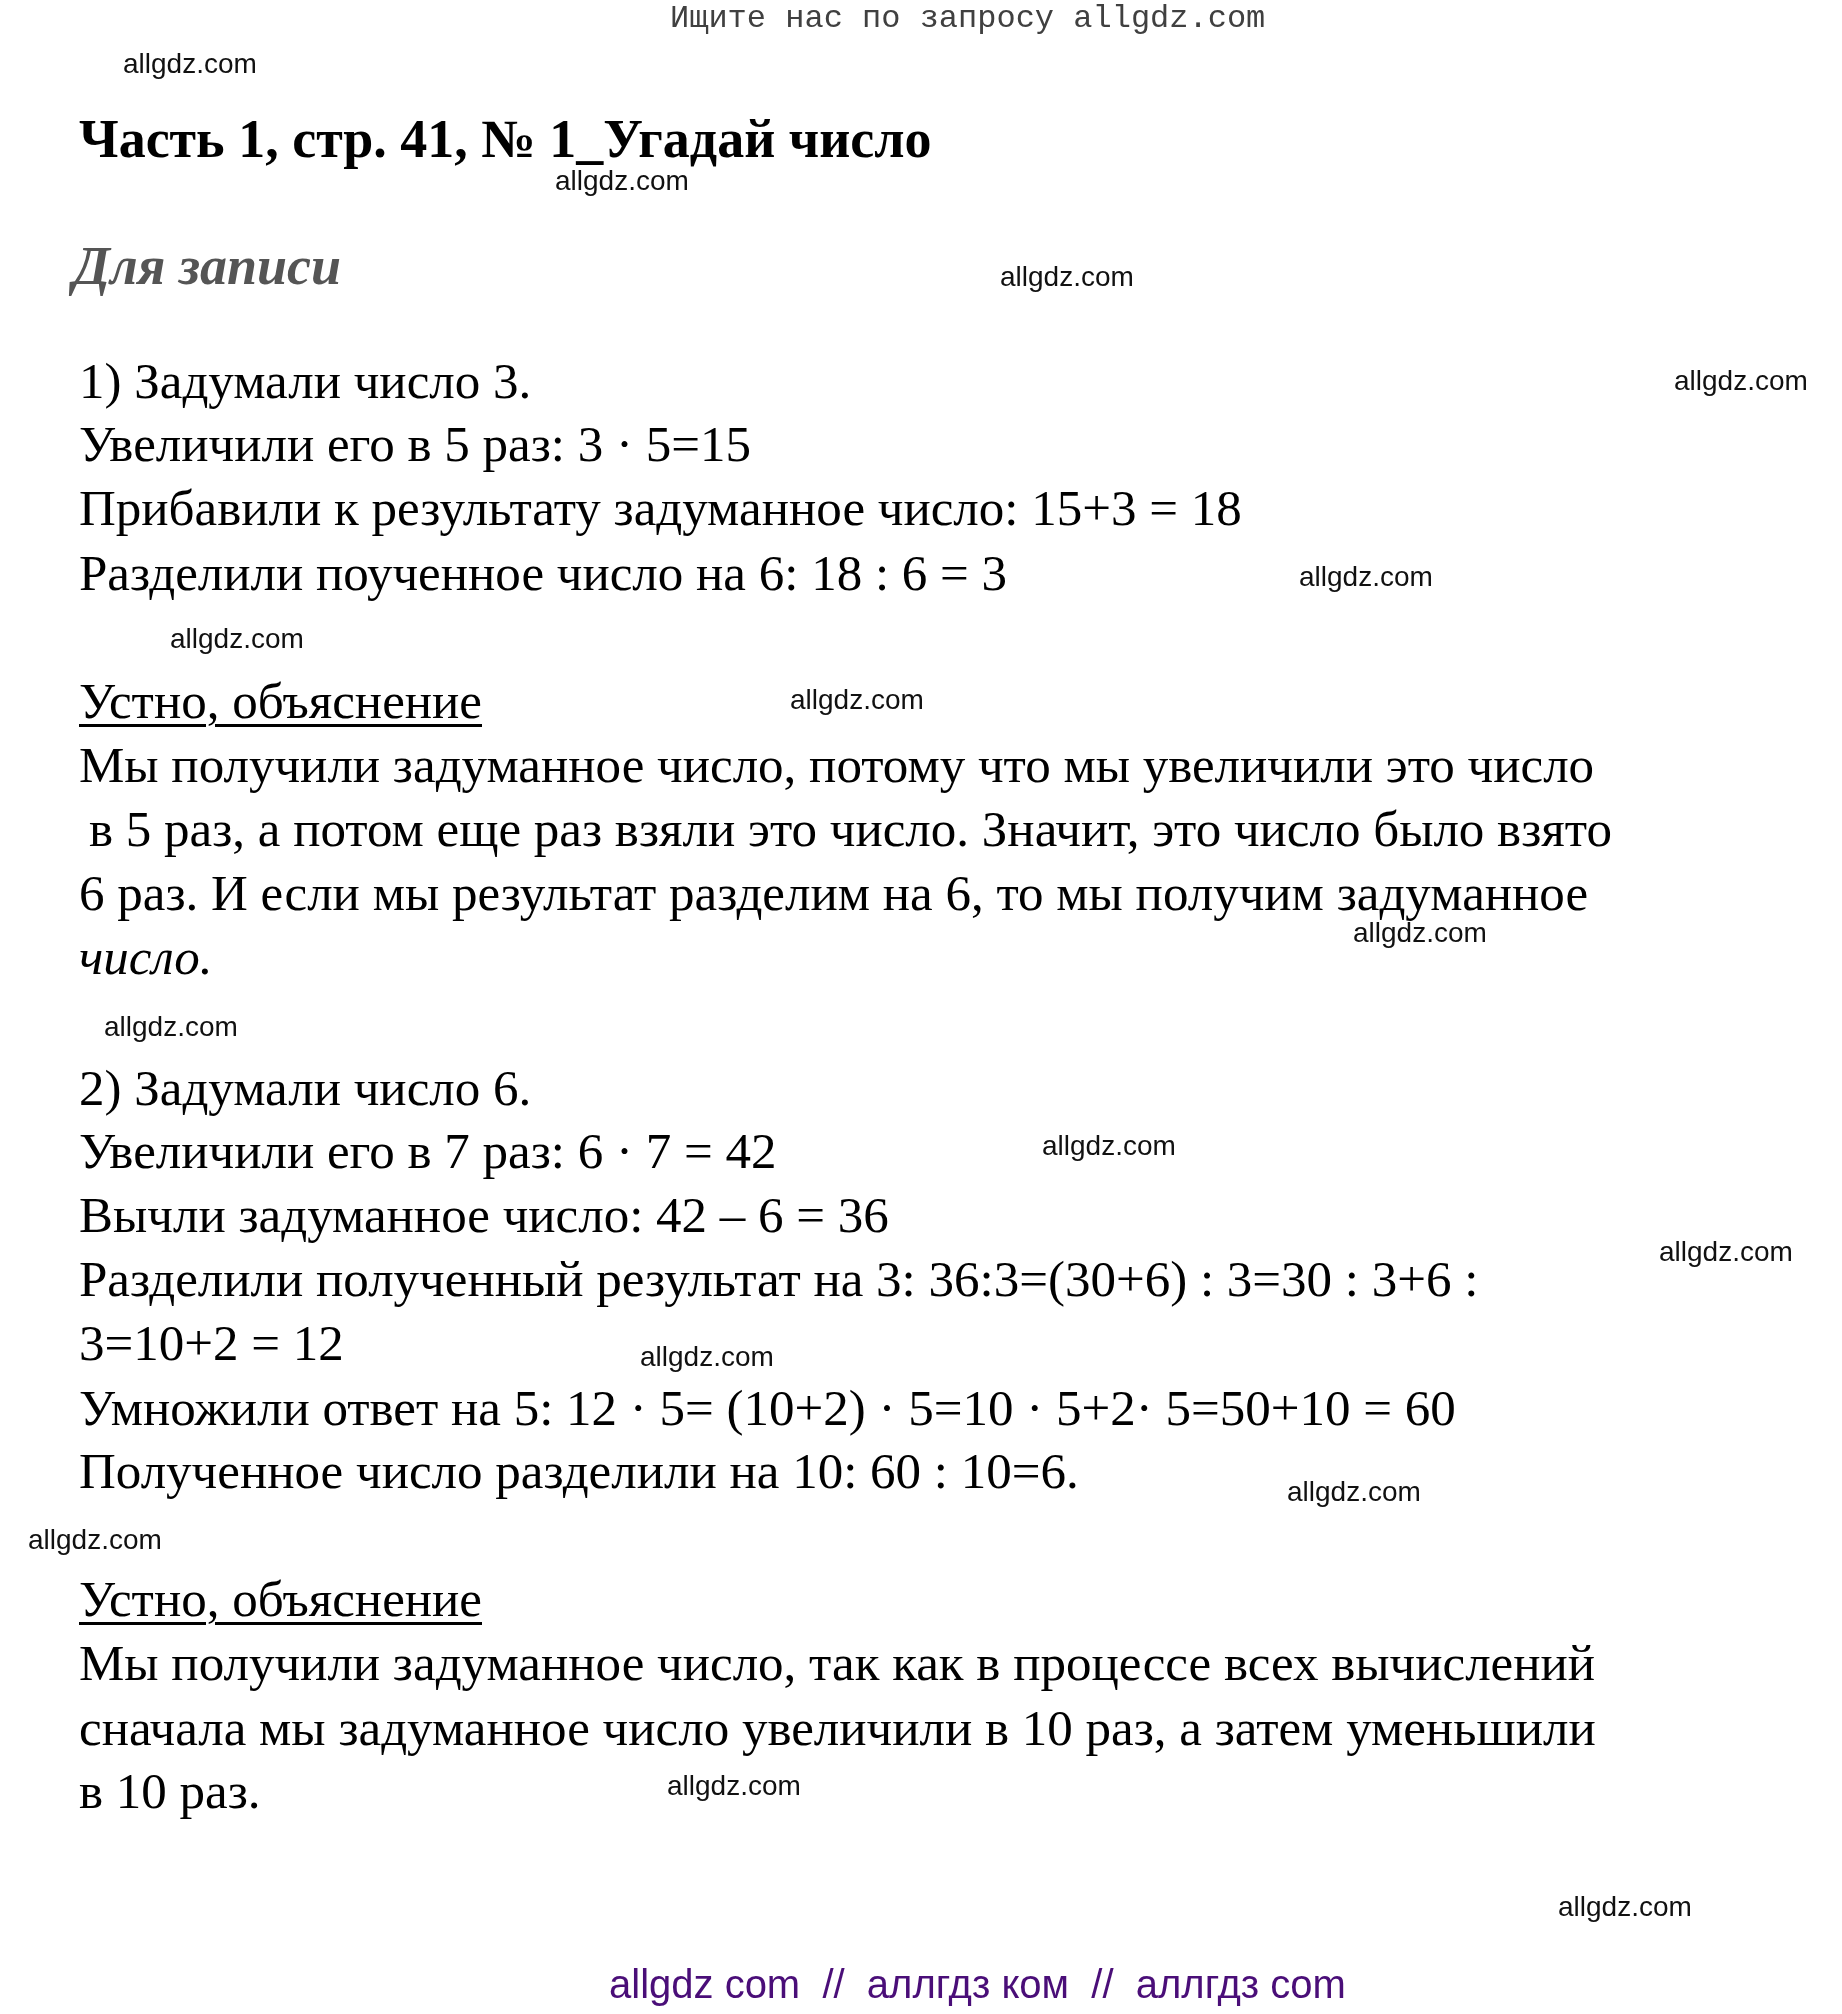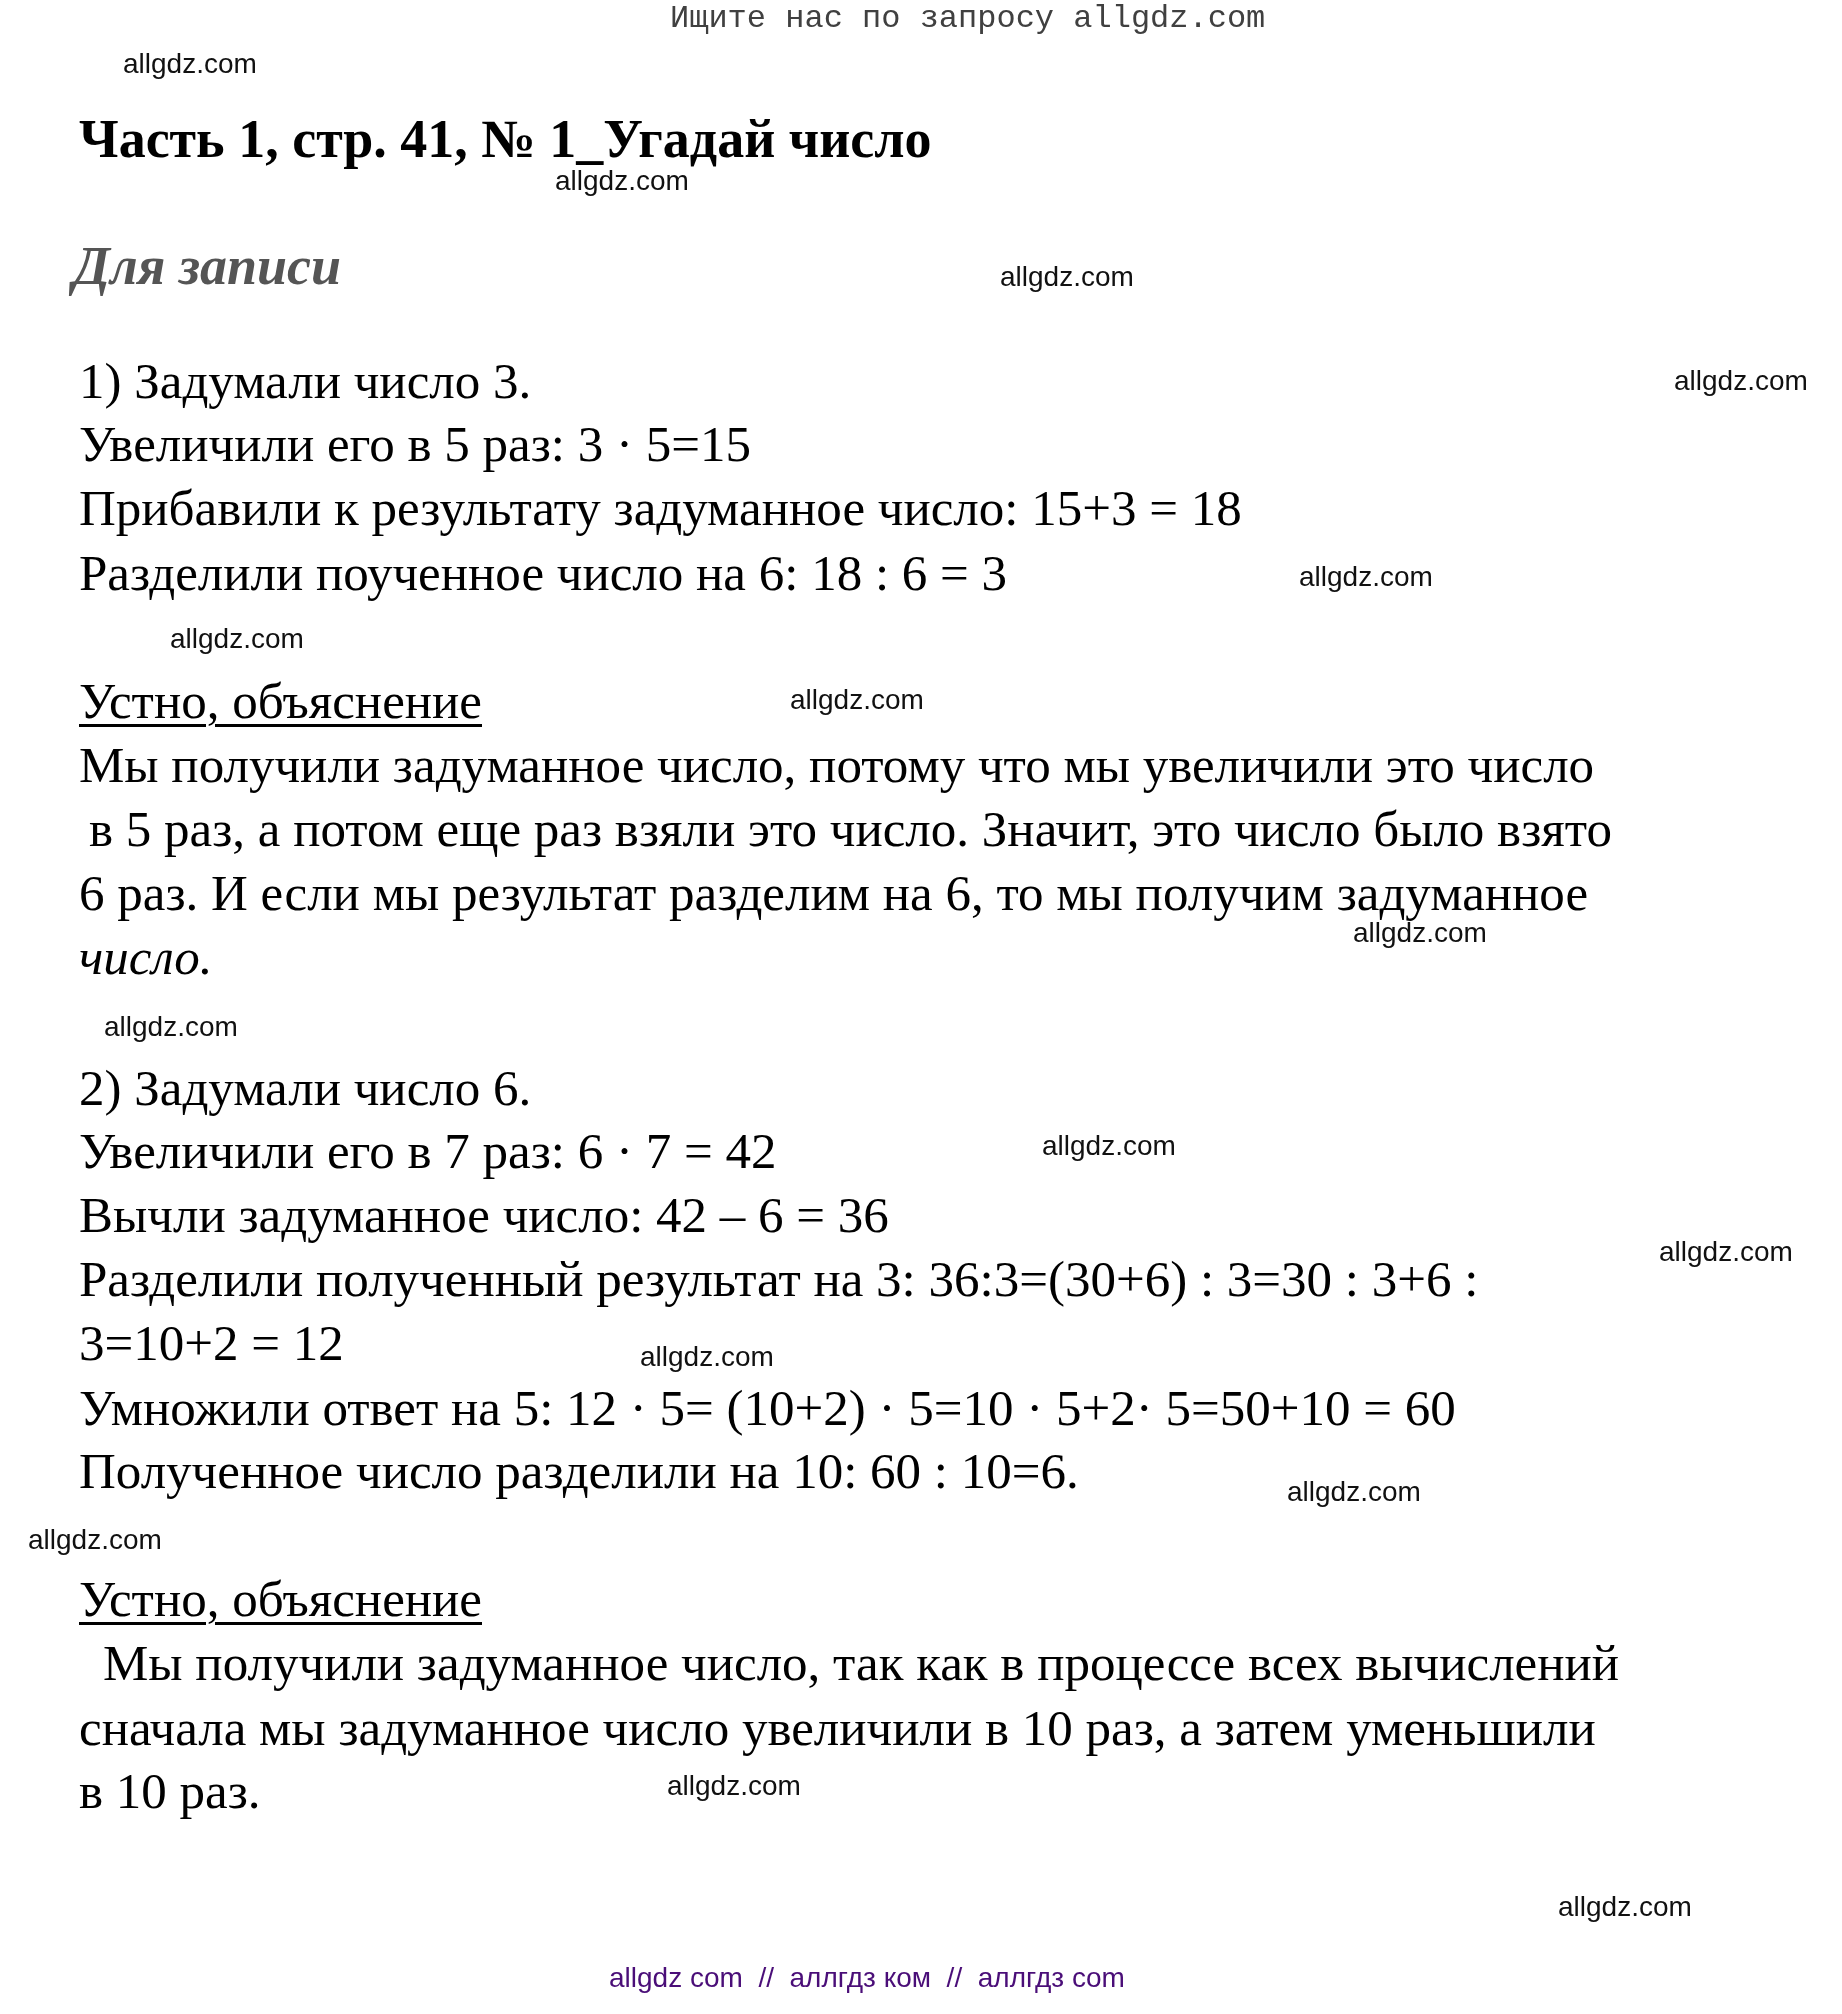--- a/index.html
+++ b/index.html
@@ -1,20 +1,20 @@
 <!DOCTYPE html>
 <html><head>
 <meta charset="utf-8">
 <style>
   html,body{margin:0;padding:0;background:#fff;}
   body{width:1843px;height:2015px;position:relative;overflow:hidden;}
   .abs{position:absolute;white-space:nowrap;}
   .wm{font-family:"Liberation Sans",sans-serif;font-size:28px;color:#111;}
   .top-banner{font-family:Liberation Mono, monospace;font-size:32px;color:#404040;}
-  .footer{font-family:"Liberation Sans",sans-serif;font-size:28px;color:#4a0e78;}
+  .footer{font-family:"Liberation Sans",sans-serif;font-size:40px;color:#4a0e78;}
   .title{font-family:"Liberation Serif",serif;font-weight:bold;font-size:54px;color:#000;margin-top:16px;}
   .sub-italic{font-family:"Liberation Serif",serif;font-weight:bold;font-style:italic;font-size:54px;color:#555;margin-top:16px;}
   .sub-ul{font-family:"Liberation Serif",serif;font-size:51px;color:#000000;text-decoration:underline;text-decoration-thickness:2.9px;text-underline-offset:5.8px;}
   .line{font-family:"Liberation Serif",serif;font-size:51px;color:#000;}
 </style>
 </head>
 <body>
 
 <div class="abs top-banner" style="left:670px;top:0px;">Ищите нас по запросу allgdz.com</div>
 
@@ -48,20 +48,20 @@
 <div class="abs wm" style="left:1659px;top:1236px;">allgdz.com</div>
 <div class="abs line" style="left:79px;top:1250px;">Разделили полученный результат на 3: 36:3=(30+6) : 3=30 : 3+6 :</div>
 <div class="abs line" style="left:79px;top:1314px;">3=10+2 = 12</div>
 <div class="abs wm" style="left:640px;top:1341px;">allgdz.com</div>
 <div class="abs line" style="left:79px;top:1379px;">Умножили ответ на 5: 12 · 5= (10+2) · 5=10 · 5+2· 5=50+10 = 60</div>
 <div class="abs line" style="left:79px;top:1442px;">Полученное число разделили на 10: 60 : 10=6.</div>
 <div class="abs wm" style="left:1287px;top:1476px;">allgdz.com</div>
 <div class="abs wm" style="left:28px;top:1524px;">allgdz.com</div>
 
 <div class="abs sub-ul" style="left:79px;top:1570px;">Устно, объяснение</div>
-<div class="abs line" style="left:79px;top:1634px;margin-left:24px;">Мы получили задуманное число, так как в процессе всех вычислений</div>
+<div class="abs line" style="left:79px;top:1634px;">Мы получили задуманное число, так как в процессе всех вычислений</div>
 <div class="abs line" style="left:79px;top:1699px;">сначала мы задуманное число увеличили в 10 раз, а затем уменьшили</div>
 <div class="abs line" style="left:79px;top:1762px;">в 10 раз.</div>
 <div class="abs wm" style="left:667px;top:1770px;">allgdz.com</div>
 
 <div class="abs wm" style="left:1558px;top:1891px;">allgdz.com</div>
 <div class="abs footer" style="left:609px;top:1962px;white-space:pre;">allgdz com  //  аллгдз ком  //  аллгдз com</div>
 
 
 </body></html>

